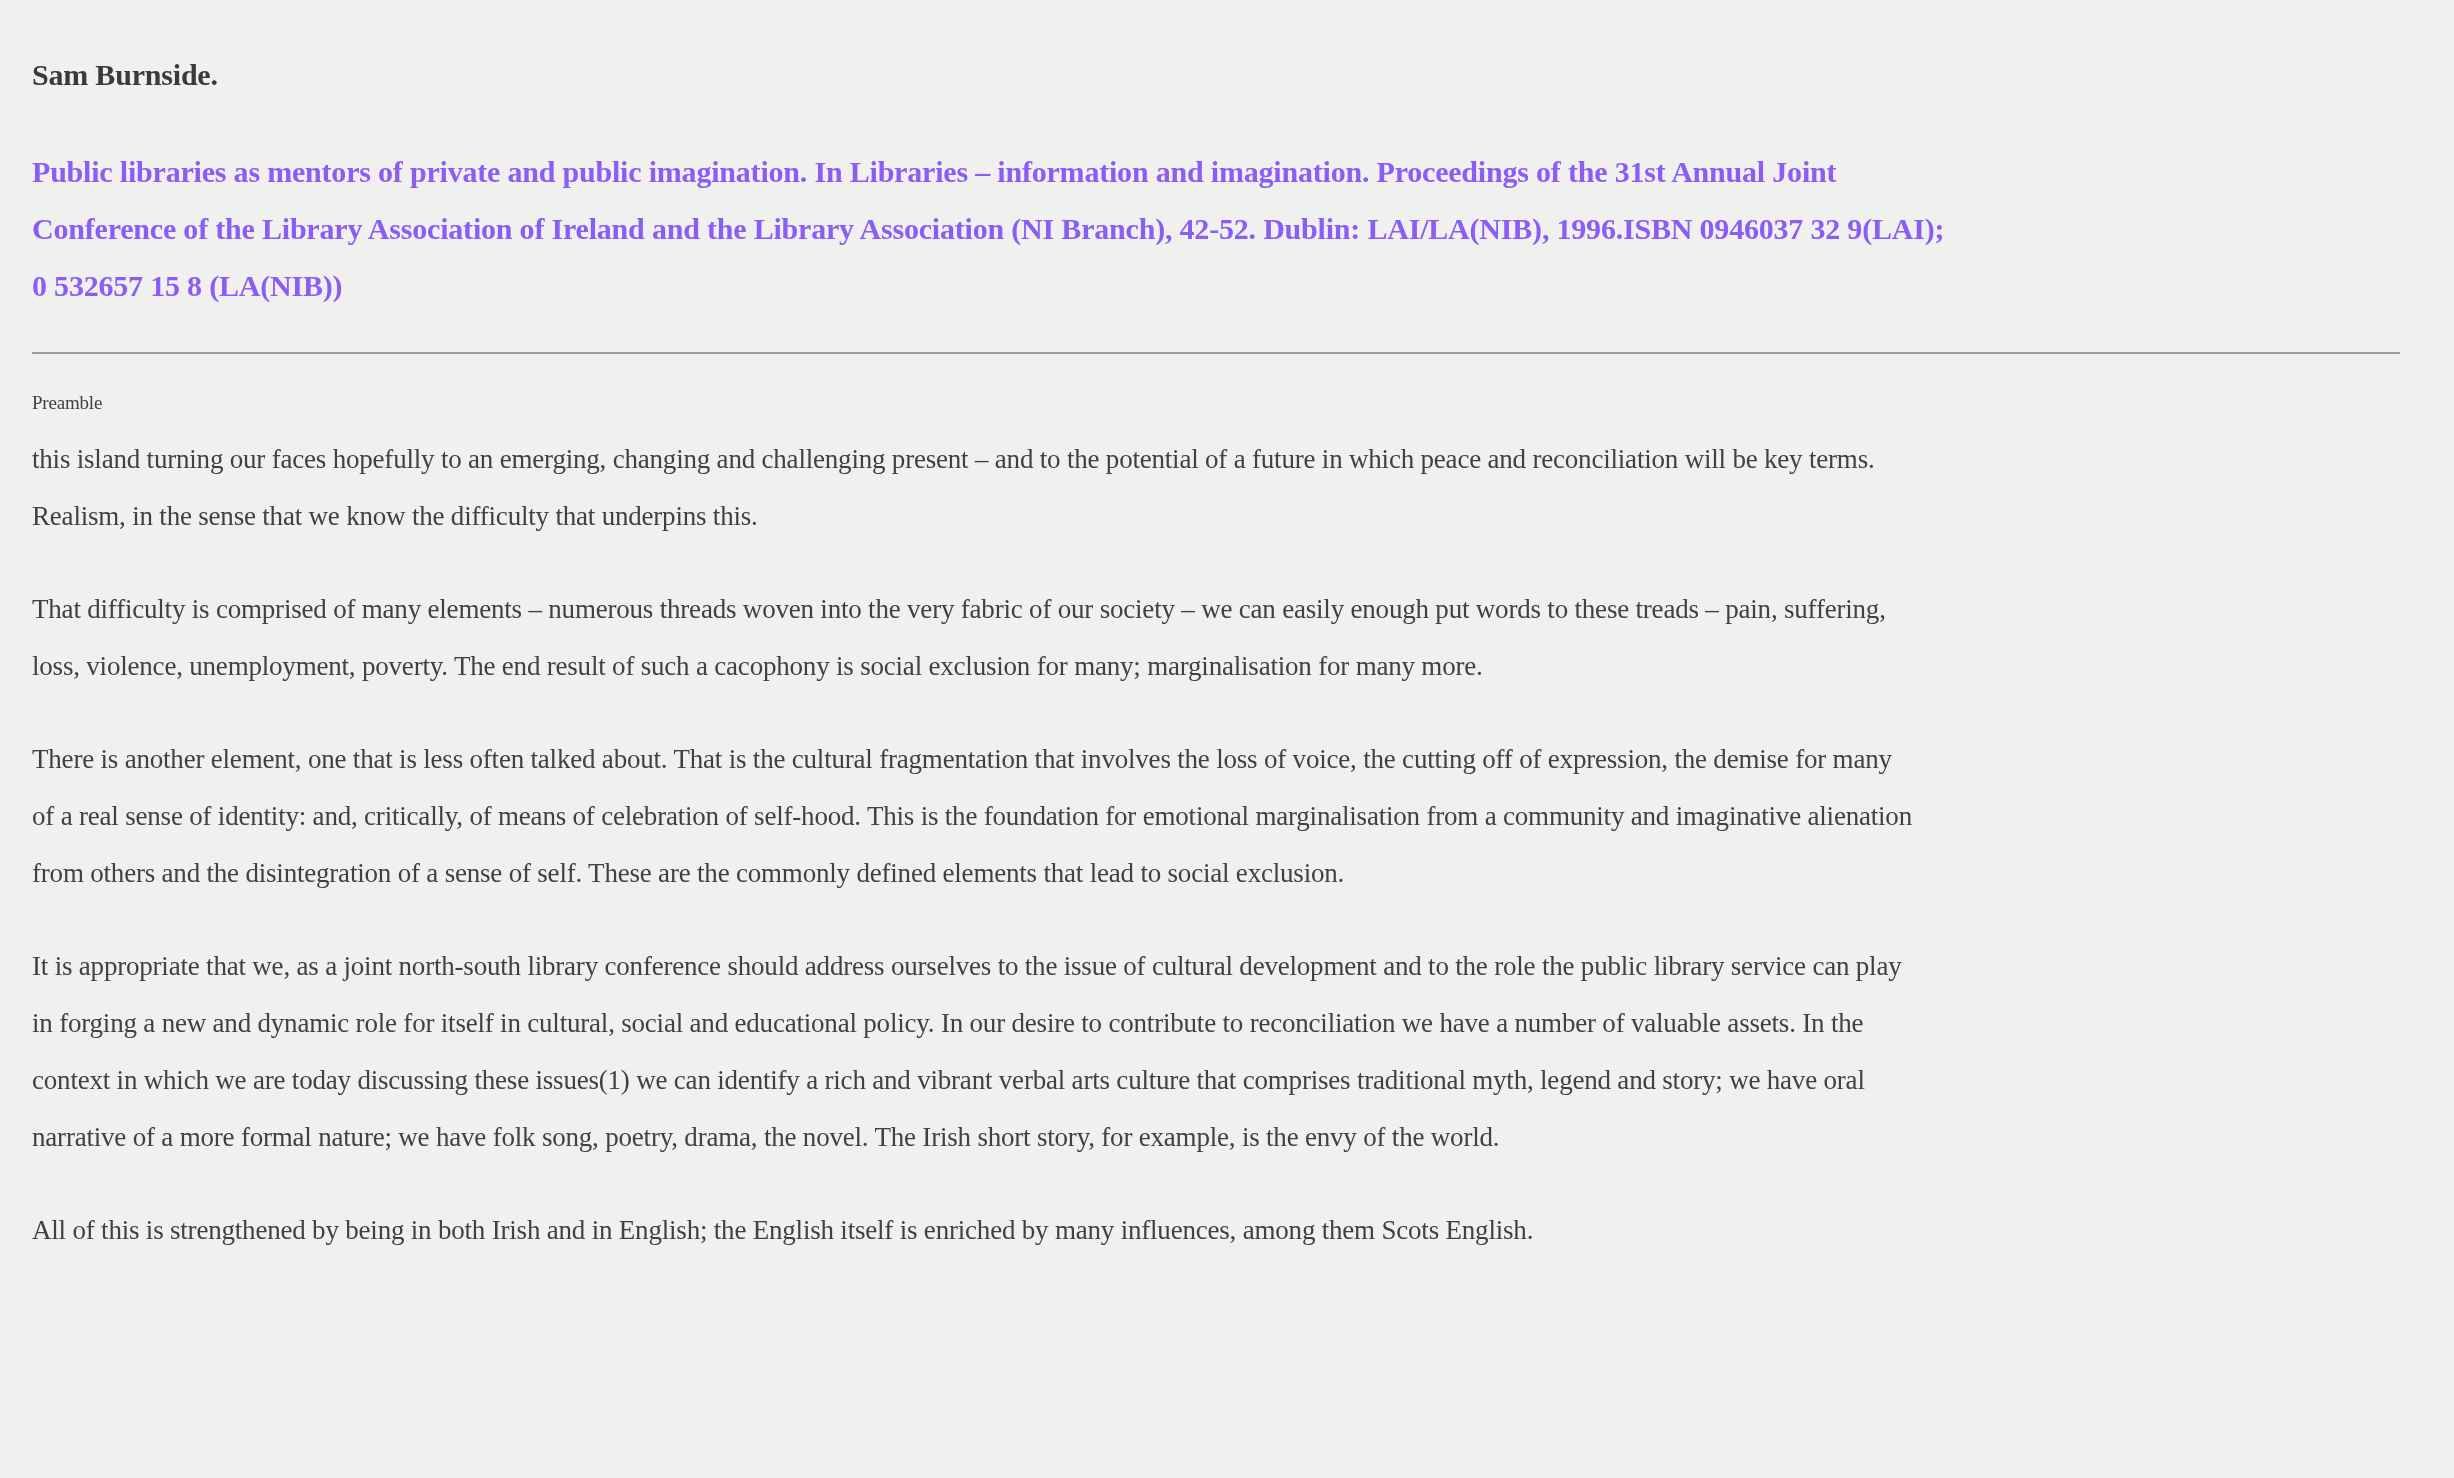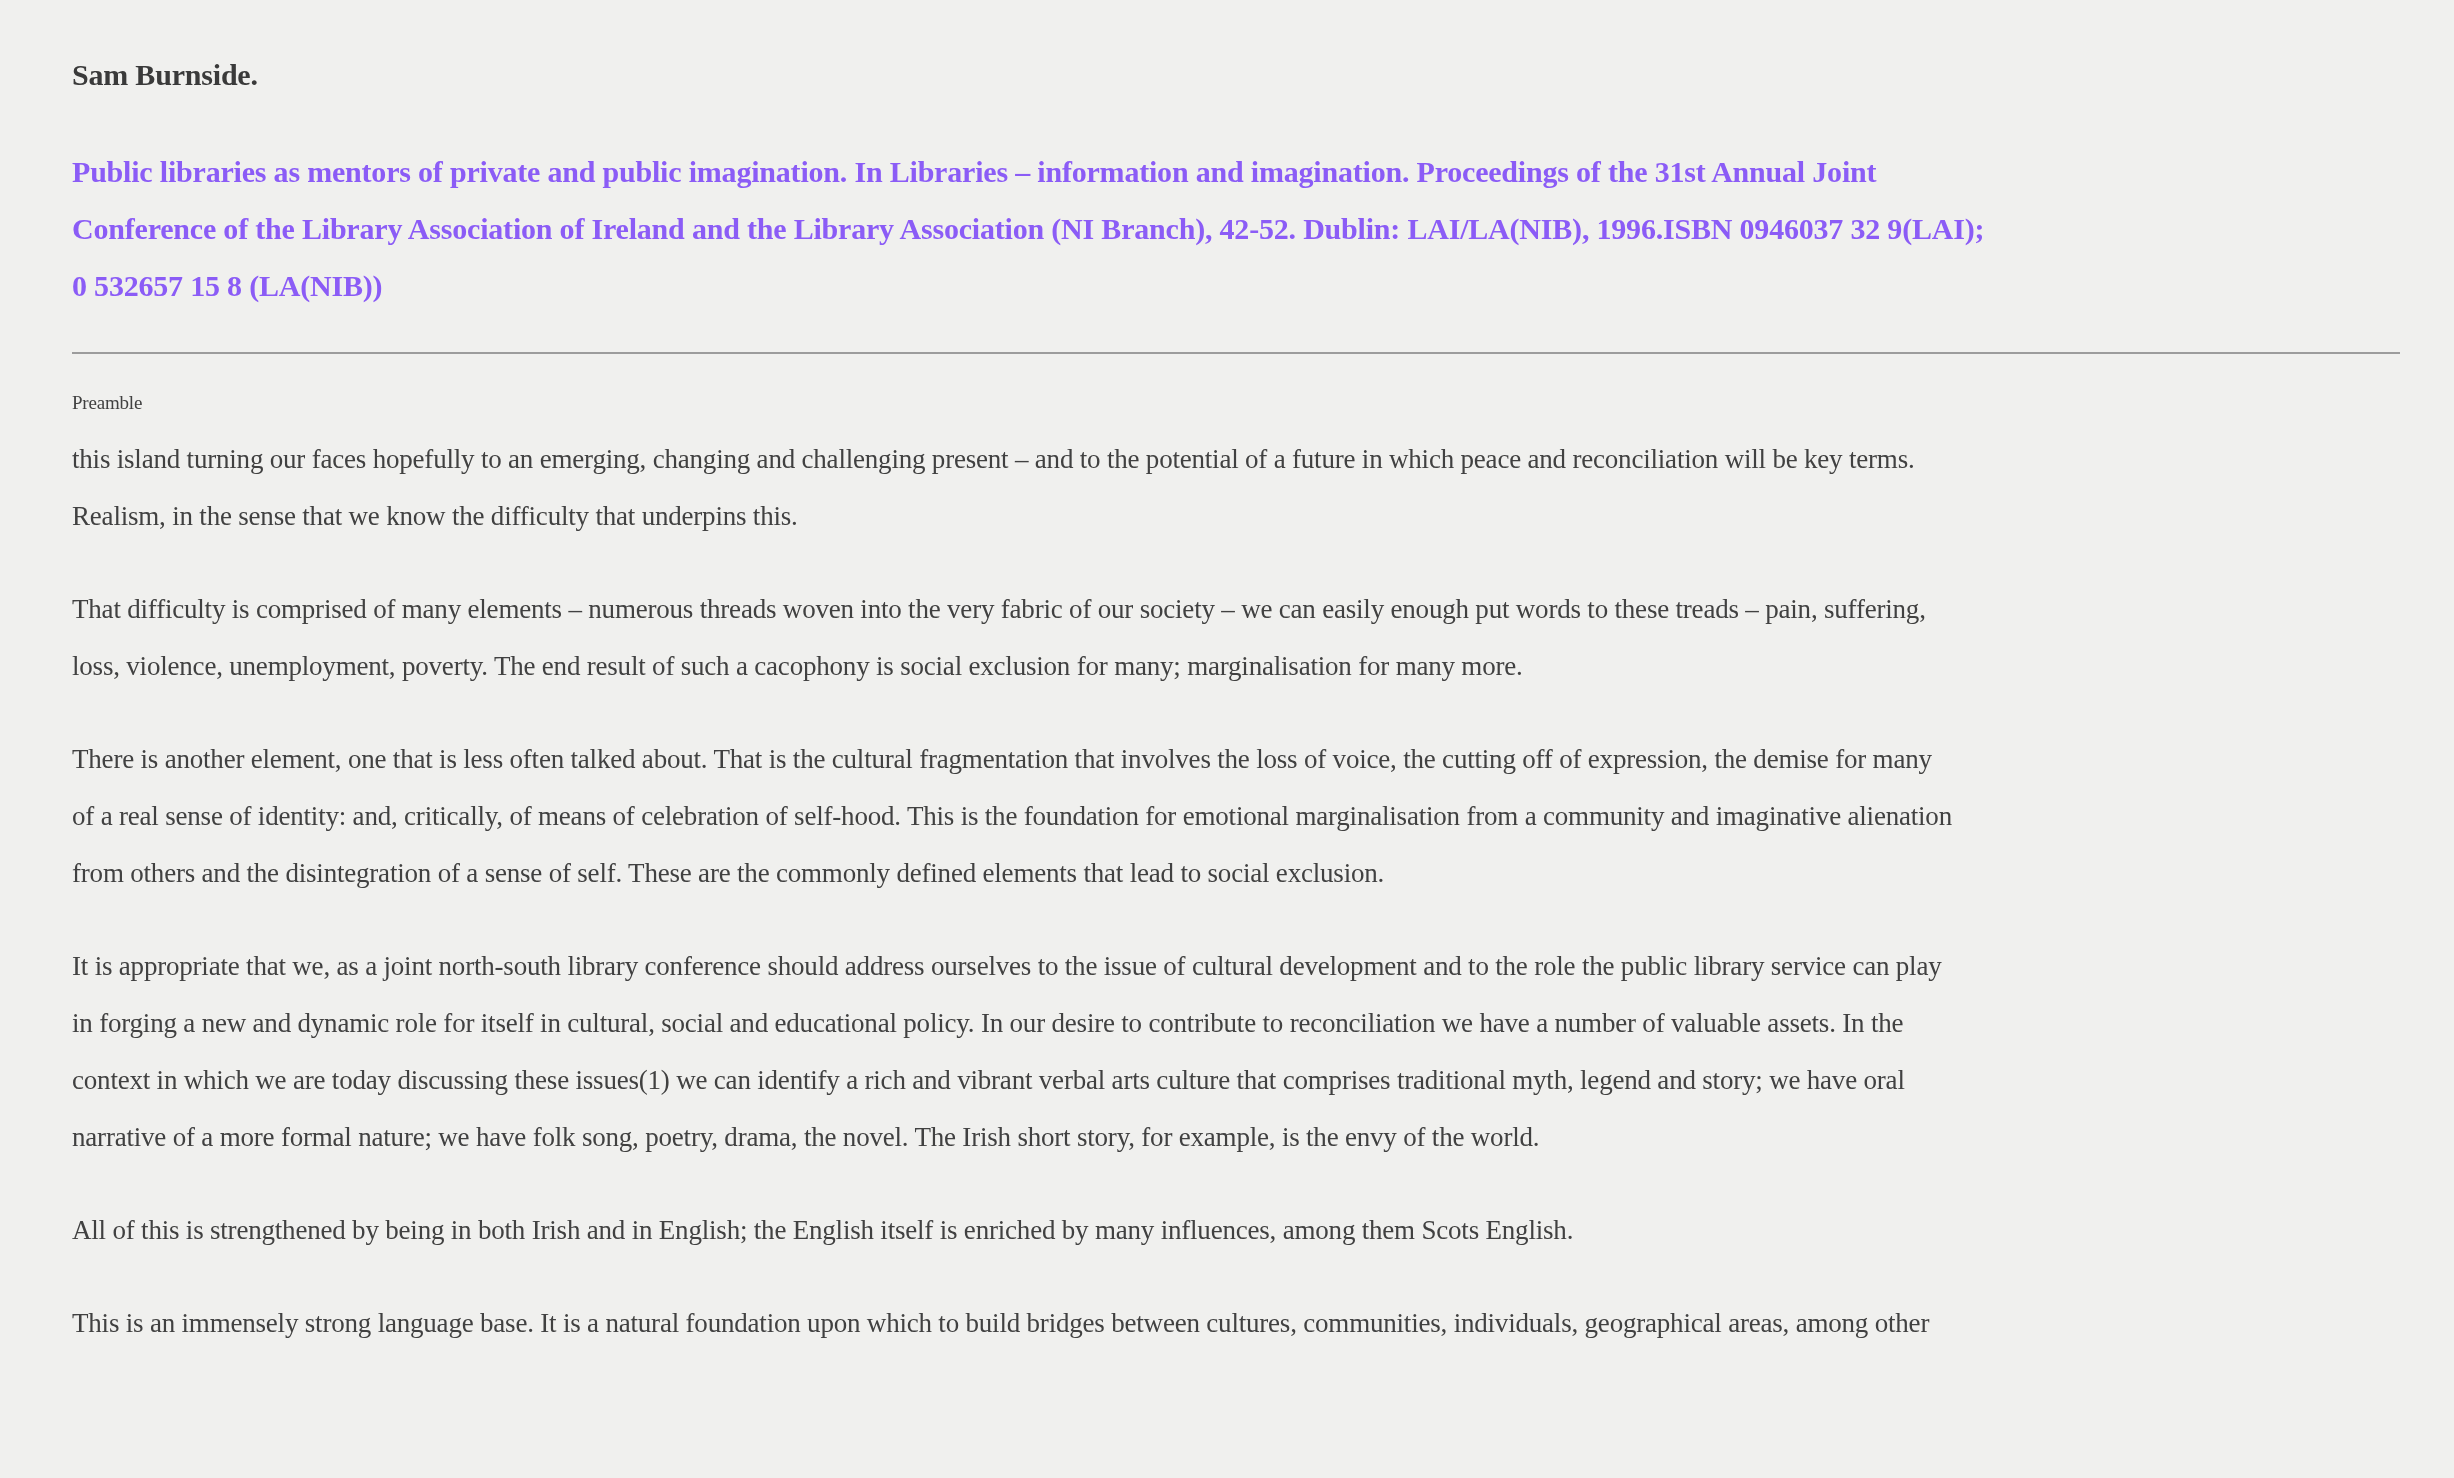--- a/index.html
+++ b/index.html
@@ -10,21 +10,21 @@
     width: 2454px;
     min-height: 1478px;
     overflow: hidden;
     background: #f0f0ee;
     color: #414141;
     font-family: "Liberation Serif", "DejaVu Serif", serif;
     font-size: 27px;
     letter-spacing: -0.2px;
   }
   main.doc {
-    padding: 46px 54px 0 72px;
+    padding: 46px 54px 0 32px;
   }
   .line {
     display: block;
     line-height: 57px;
     white-space: nowrap;
   }
   .author-block {
     margin: 0 0 40px 0;
     font-weight: 700;
     font-size: 30px;
@@ -92,18 +92,17 @@
         <p class="body-para">
           <span class="line">It is appropriate that we, as a joint north-south library conference should address ourselves to the issue of cultural development and to the role the public library service can play</span>
           <span class="line">in forging a new and dynamic role for itself in cultural, social and educational policy. In our desire to contribute to reconciliation we have a number of valuable assets. In the</span>
           <span class="line">context in which we are today discussing these issues(1) we can identify a rich and vibrant verbal arts culture that comprises traditional myth, legend and story; we have oral</span>
           <span class="line">narrative of a more formal nature; we have folk song, poetry, drama, the novel. The Irish short story, for example, is the envy of the world.</span>
         </p>
         <p class="body-para">
           <span class="line">All of this is strengthened by being in both Irish and in English; the English itself is enriched by many influences, among them Scots English.</span>
         </p>
         <p class="body-para">
-          <span class="line">This is an immensely strong language base. It is a natural foundation upon which to build bridges between cultures, communities, individuals, geographical areas, among other</span>
         </p>
       </div>
   </section>
 
 </main>
 
 </body></html>

